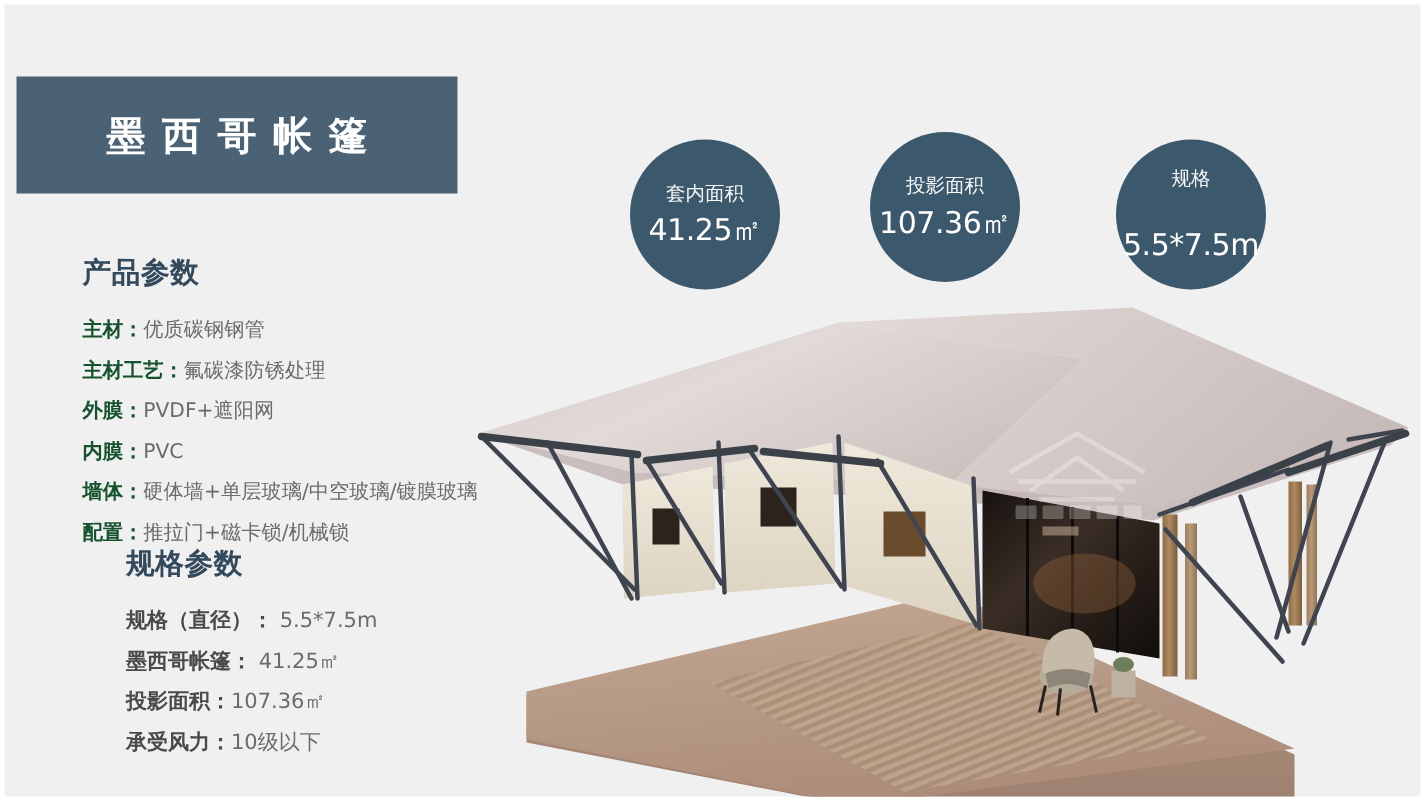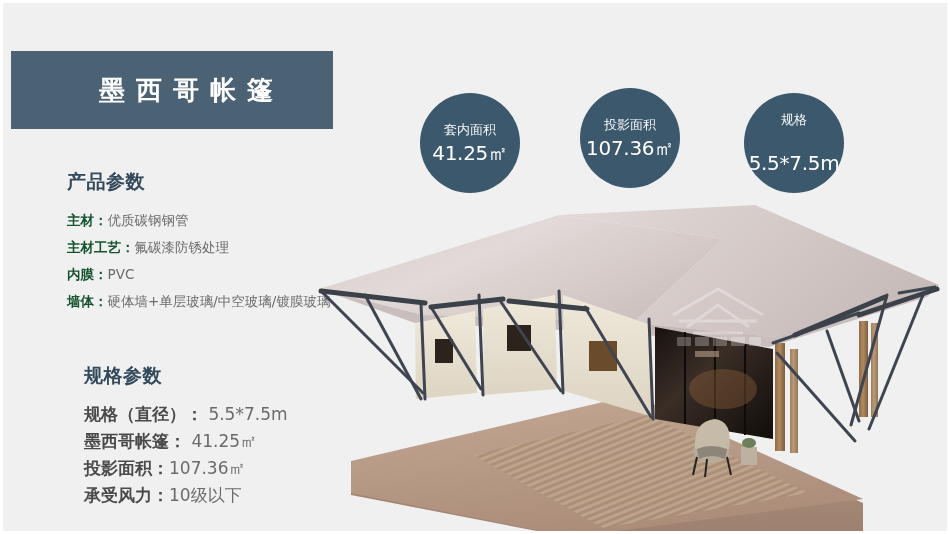--- a/index.html
+++ b/index.html
@@ -16,50 +16,50 @@
     box-sizing:border-box;
     border:3px solid #ffffff;
     overflow:hidden;
   }
 
   
   .title-banner{
     position:absolute;left:8px;top:48px;
     width:294px;height:78px;
     background:#4a6274;
-    display:flex;align-items:center;justify-content:center;padding-left:28px;
+    display:flex;align-items:center;justify-content:center;
   }
   .title-banner .title-text{
     color:#ffffff;
     font-size:26px;
     font-weight:bold;
     letter-spacing:11px;
     text-indent:11px;
     font-family:"DejaVu Sans","Liberation Sans",sans-serif;
   }
 
   
   .info-col{
-    position:absolute;left:64px;top:166px;width:320px;
+    position:absolute;left:52px;top:166px;width:320px;
   }
   .section-heading{
     font-size:19px;font-weight:bold;color:#33495c;
     margin-bottom:12px;letter-spacing:.5px;
     font-family:"DejaVu Sans","Liberation Sans",sans-serif;
   }
   .param-row{
     font-size:13.5px;line-height:27px;white-space:nowrap;
     font-family:"DejaVu Sans","Liberation Sans",sans-serif;
   }
   .param-label{font-weight:bold;color:#14532d;}
   .param-value{color:#6b6b6b;font-weight:normal;}
 
   .spec-section{position:absolute;left:52px;top:360px;width:330px;margin-left:29px;}
   .spec-row{
-    font-size:17px;line-height:27px;white-space:nowrap;
+    font-size:14px;line-height:27px;white-space:nowrap;
     font-family:"DejaVu Sans","Liberation Sans",sans-serif;
   }
   .spec-label{font-weight:bold;color:#4a4a4a;}
   .spec-value{color:#6b6b6b;}
 
   
   .badge{
     position:absolute;
     width:100px;height:100px;border-radius:50%;
     background:#3c586c;
@@ -100,24 +100,30 @@
   <div class="info-col">
     <div class="section-heading">产品参数</div>
 
     <div class="param-row">
       <span class="param-label">主材：</span><span class="param-value">优质碳钢钢管</span>
     </div>
     <div class="param-row">
       <span class="param-label">主材工艺：</span><span class="param-value">氟碳漆防锈处理</span>
     </div>
     <div class="param-row">
+      <span class="param-label">外膜：</span><span class="param-value">PVDF+遮阳网</span>
+    </div>
+    <div class="param-row">
       <span class="param-label">内膜：</span><span class="param-value">PVC</span>
     </div>
     <div class="param-row">
       <span class="param-label">墙体：</span><span class="param-value">硬体墙+单层玻璃/中空玻璃/镀膜玻璃</span>
+    </div>
+    <div class="param-row">
+      <span class="param-label">配置：</span><span class="param-value">推拉门+磁卡锁/机械锁</span>
     </div>
   </div>
 
   <div class="spec-section">
     <div class="section-heading">规格参数</div>
 
     <div class="spec-row">
       <span class="spec-label">规格（直径）：</span><span class="spec-value"> 5.5*7.5m</span>
     </div>
     <div class="spec-row">

